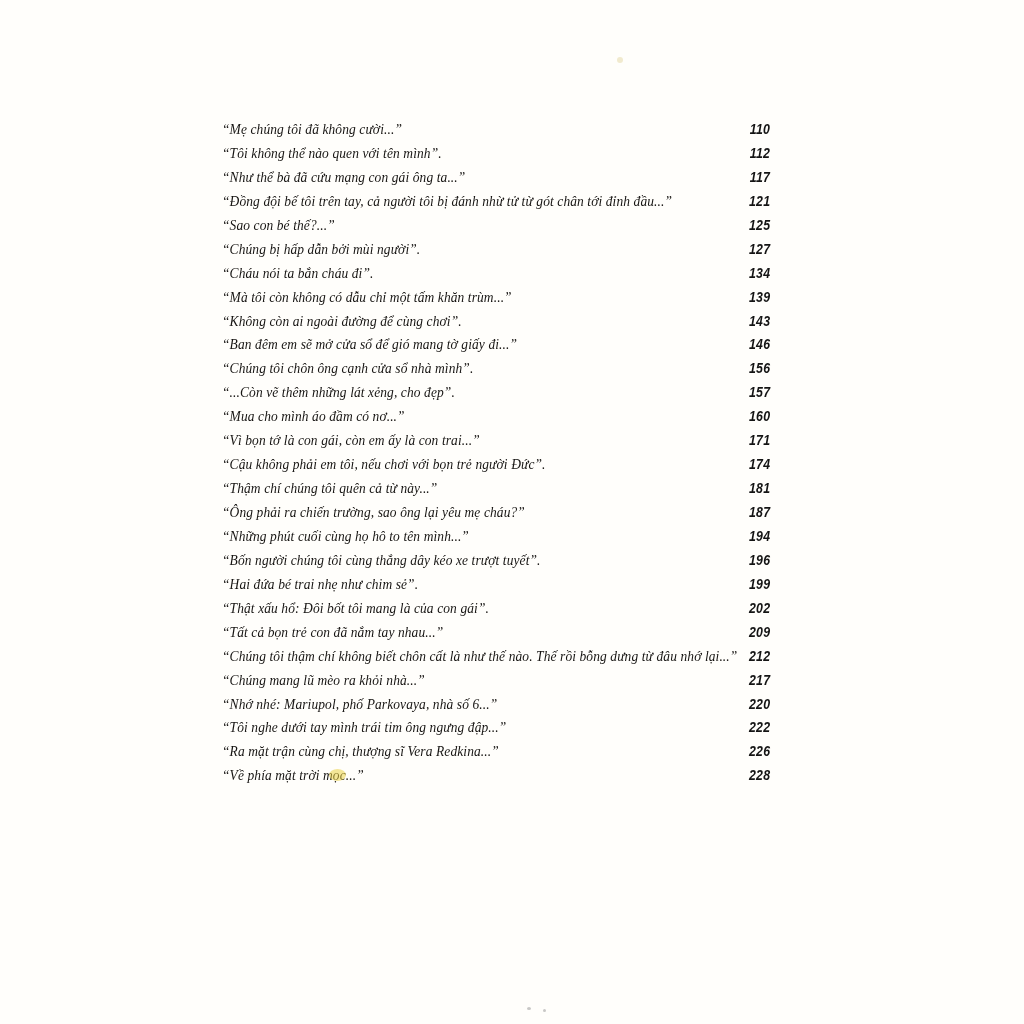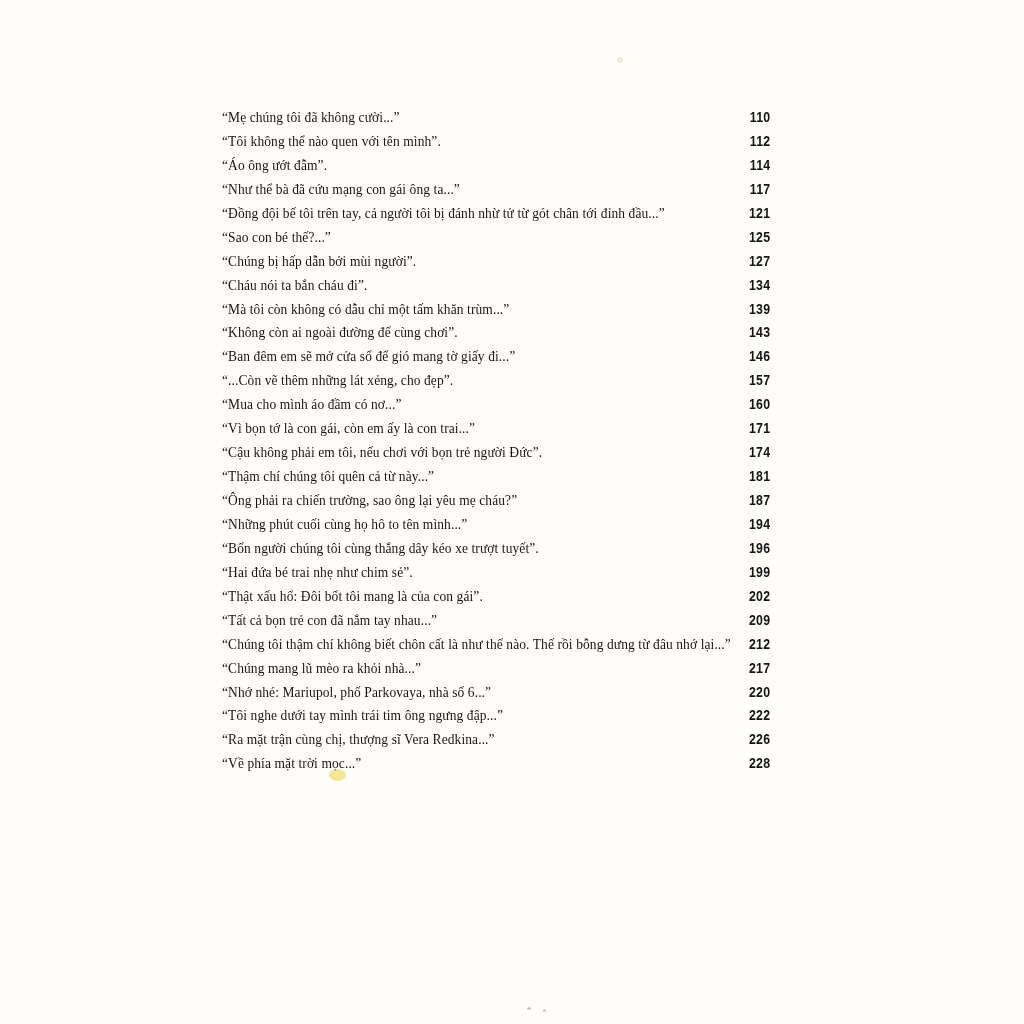--- a/index.html
+++ b/index.html
@@ -16,22 +16,23 @@
   }
   .scan-page {
     position: absolute;
     left: 0; top: 0;
     width: 1024px; height: 1024px;
     background: #fffefb;
   }
   .toc {
     position: absolute;
     left: 222px;
-    top: 106px;
+    top: 118px;
     width: 548px;
+    font-style: italic;
   }
   .toc-row {
     position: relative;
     height: 23.95px;
     line-height: 23.95px;
   }
   .toc-title {
     position: absolute;
     left: 0;
     top: 0;
@@ -90,24 +91,20 @@
   <div class="toc">
     <div class="toc-row">
         <span class="toc-title">“Mẹ chúng tôi đã không cười...”</span>
         <span class="toc-page">110</span>
       </div>
     <div class="toc-row">
         <span class="toc-title">“Tôi không thể nào quen với tên mình”.</span>
         <span class="toc-page">112</span>
       </div>
     <div class="toc-row">
-        <span class="toc-title">“Áo ông ướt đẫm”.</span>
-        <span class="toc-page">114</span>
-      </div>
-    <div class="toc-row">
         <span class="toc-title">“Như thể bà đã cứu mạng con gái ông ta...”</span>
         <span class="toc-page">117</span>
       </div>
     <div class="toc-row">
         <span class="toc-title">“Đồng đội bế tôi trên tay, cả người tôi bị đánh nhừ tử từ gót chân tới đỉnh đầu...”</span>
         <span class="toc-page">121</span>
       </div>
     <div class="toc-row">
         <span class="toc-title">“Sao con bé thế?...”</span>
         <span class="toc-page">125</span>
@@ -124,20 +121,24 @@
         <span class="toc-title">“Mà tôi còn không có dẫu chỉ một tấm khăn trùm...”</span>
         <span class="toc-page">139</span>
       </div>
     <div class="toc-row">
         <span class="toc-title">“Không còn ai ngoài đường để cùng chơi”.</span>
         <span class="toc-page">143</span>
       </div>
     <div class="toc-row">
         <span class="toc-title">“Ban đêm em sẽ mở cửa sổ để gió mang tờ giấy đi...”</span>
         <span class="toc-page">146</span>
+      </div>
+    <div class="toc-row">
+        <span class="toc-title">“Chúng tôi chôn ông cạnh cửa sổ nhà mình”.</span>
+        <span class="toc-page">156</span>
       </div>
     <div class="toc-row">
         <span class="toc-title">“...Còn vẽ thêm những lát xẻng, cho đẹp”.</span>
         <span class="toc-page">157</span>
       </div>
     <div class="toc-row">
         <span class="toc-title">“Mua cho mình áo đầm có nơ...”</span>
         <span class="toc-page">160</span>
       </div>
     <div class="toc-row">

